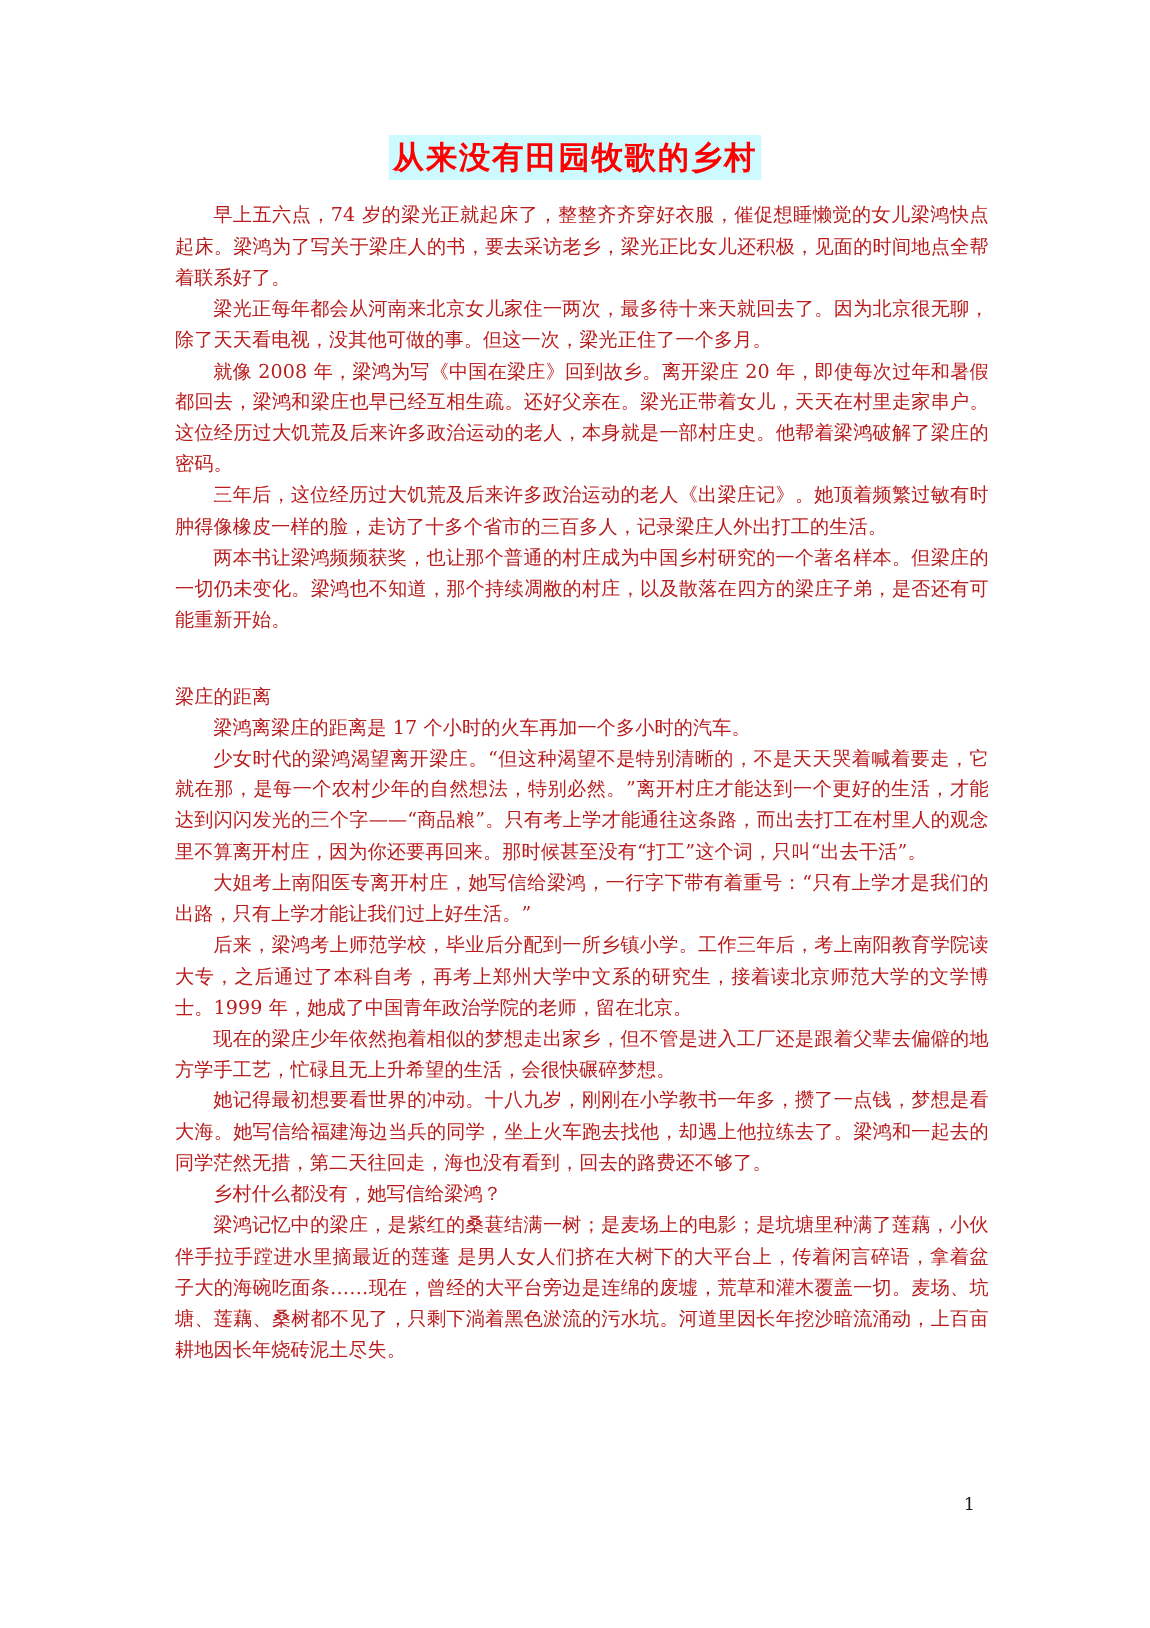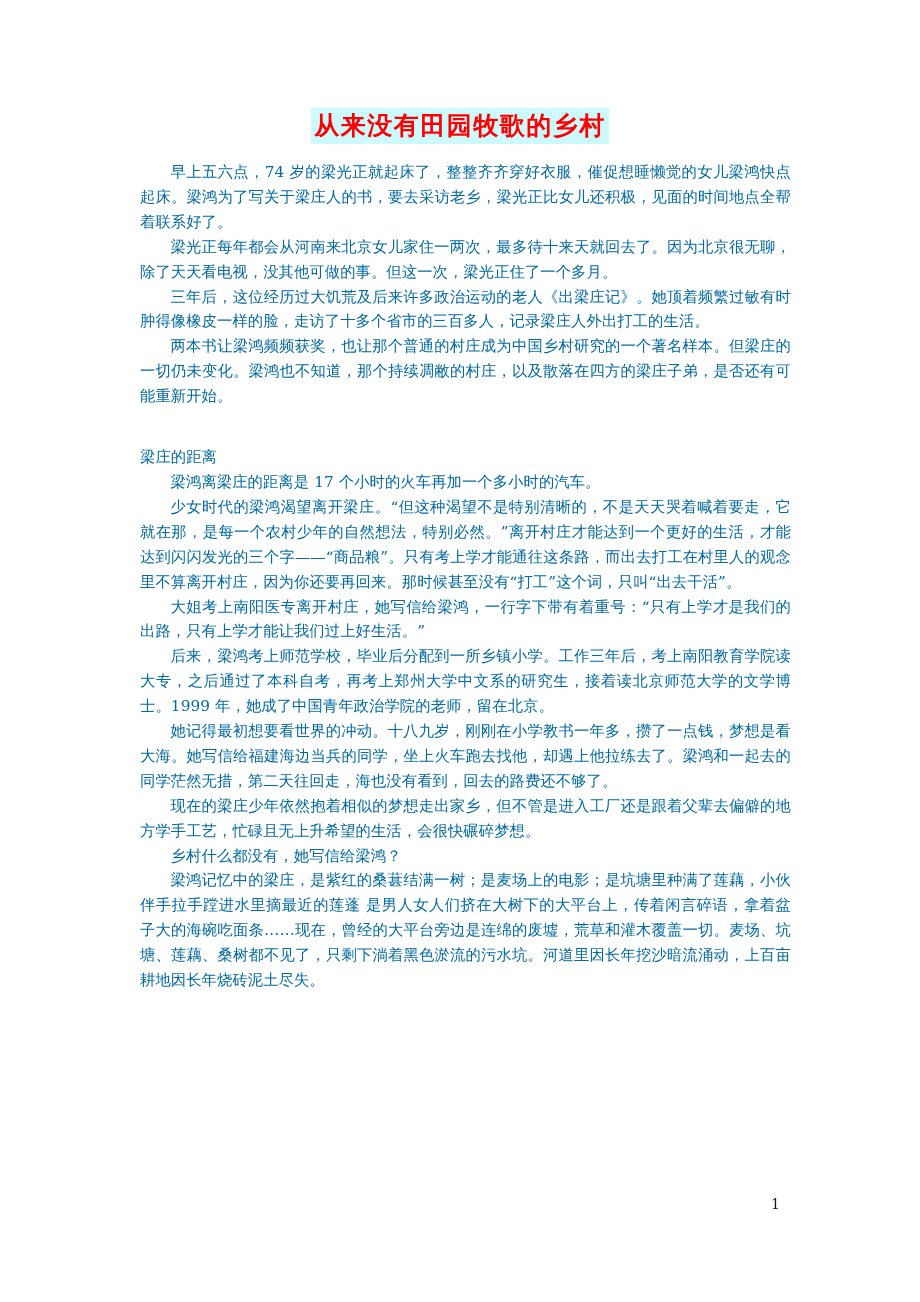--- a/index.html
+++ b/index.html
@@ -45,21 +45,21 @@
     position: absolute;
     top: 160px;
     left: 140px;
     width: 651px;
   }
 
   p.para {
     margin: 0;
     font-size: 15.3px;
     line-height: 24.9px;
-    color: #0369a1;
+    color: #b91c1c;
     text-align: justify;
     text-justify: inter-character;
     text-indent: 2em;
     letter-spacing: 0.1px;
     font-family: "DejaVu Serif", "Liberation Serif", serif;
   }
 
   p.para.no-indent {
     text-indent: 0;
     margin-top: 36px;
@@ -83,28 +83,29 @@
 
 <div class="page">
 
   <div class="doc-title-wrap">
     <span class="doc-title">从来没有田园牧歌的乡村</span>
   </div>
 
   <div class="body-col">
     <p class="para">早上五六点，74 岁的梁光正就起床了，整整齐齐穿好衣服，催促想睡懒觉的女儿梁鸿快点起床。梁鸿为了写关于梁庄人的书，要去采访老乡，梁光正比女儿还积极，见面的时间地点全帮着联系好了。</p>
     <p class="para">梁光正每年都会从河南来北京女儿家住一两次，最多待十来天就回去了。因为北京很无聊，除了天天看电视，没其他可做的事。但这一次，梁光正住了一个多月。</p>
+    <p class="para">就像 2008 年，梁鸿为写《中国在梁庄》回到故乡。离开梁庄 20 年，即使每次过年和暑假都回去，梁鸿和梁庄也早已经互相生疏。还好父亲在。梁光正带着女儿，天天在村里走家串户。这位经历过大饥荒及后来许多政治运动的老人，本身就是一部村庄史。他帮着梁鸿破解了梁庄的密码。</p>
     <p class="para">三年后，这位经历过大饥荒及后来许多政治运动的老人《出梁庄记》。她顶着频繁过敏有时肿得像橡皮一样的脸，走访了十多个省市的三百多人，记录梁庄人外出打工的生活。</p>
     <p class="para">两本书让梁鸿频频获奖，也让那个普通的村庄成为中国乡村研究的一个著名样本。但梁庄的一切仍未变化。梁鸿也不知道，那个持续凋敝的村庄，以及散落在四方的梁庄子弟，是否还有可能重新开始。</p>
     <p class="para no-indent">梁庄的距离</p>
     <p class="para">梁鸿离梁庄的距离是 17 个小时的火车再加一个多小时的汽车。</p>
     <p class="para">少女时代的梁鸿渴望离开梁庄。“但这种渴望不是特别清晰的，不是天天哭着喊着要走，它就在那，是每一个农村少年的自然想法，特别必然。”离开村庄才能达到一个更好的生活，才能达到闪闪发光的三个字——“商品粮”。只有考上学才能通往这条路，而出去打工在村里人的观念里不算离开村庄，因为你还要再回来。那时候甚至没有“打工”这个词，只叫“出去干活”。</p>
     <p class="para">大姐考上南阳医专离开村庄，她写信给梁鸿，一行字下带有着重号：“只有上学才是我们的出路，只有上学才能让我们过上好生活。”</p>
     <p class="para">后来，梁鸿考上师范学校，毕业后分配到一所乡镇小学。工作三年后，考上南阳教育学院读大专，之后通过了本科自考，再考上郑州大学中文系的研究生，接着读北京师范大学的文学博士。1999 年，她成了中国青年政治学院的老师，留在北京。</p>
+    <p class="para">现在的梁庄少年依然抱着相似的梦想走出家乡，但不管是进入工厂还是跟着父辈去偏僻的地方学手工艺，忙碌且无上升希望的生活，会很快碾碎梦想。</p>
     <p class="para">她记得最初想要看世界的冲动。十八九岁，刚刚在小学教书一年多，攒了一点钱，梦想是看大海。她写信给福建海边当兵的同学，坐上火车跑去找他，却遇上他拉练去了。梁鸿和一起去的同学茫然无措，第二天往回走，海也没有看到，回去的路费还不够了。</p>
-    <p class="para">现在的梁庄少年依然抱着相似的梦想走出家乡，但不管是进入工厂还是跟着父辈去偏僻的地方学手工艺，忙碌且无上升希望的生活，会很快碾碎梦想。</p>
     <p class="para">乡村什么都没有，她写信给梁鸿？</p>
     <p class="para">梁鸿记忆中的梁庄，是紫红的桑葚结满一树；是麦场上的电影；是坑塘里种满了莲藕，小伙伴手拉手蹚进水里摘最近的莲蓬 是男人女人们挤在大树下的大平台上，传着闲言碎语，拿着盆子大的海碗吃面条……现在，曾经的大平台旁边是连绵的废墟，荒草和灌木覆盖一切。麦场、坑塘、莲藕、桑树都不见了，只剩下淌着黑色淤流的污水坑。河道里因长年挖沙暗流涌动，上百亩耕地因长年烧砖泥土尽失。</p>
   </div>
 
   <div class="page-number">1</div>
 
 </div>
 
 </body></html>

